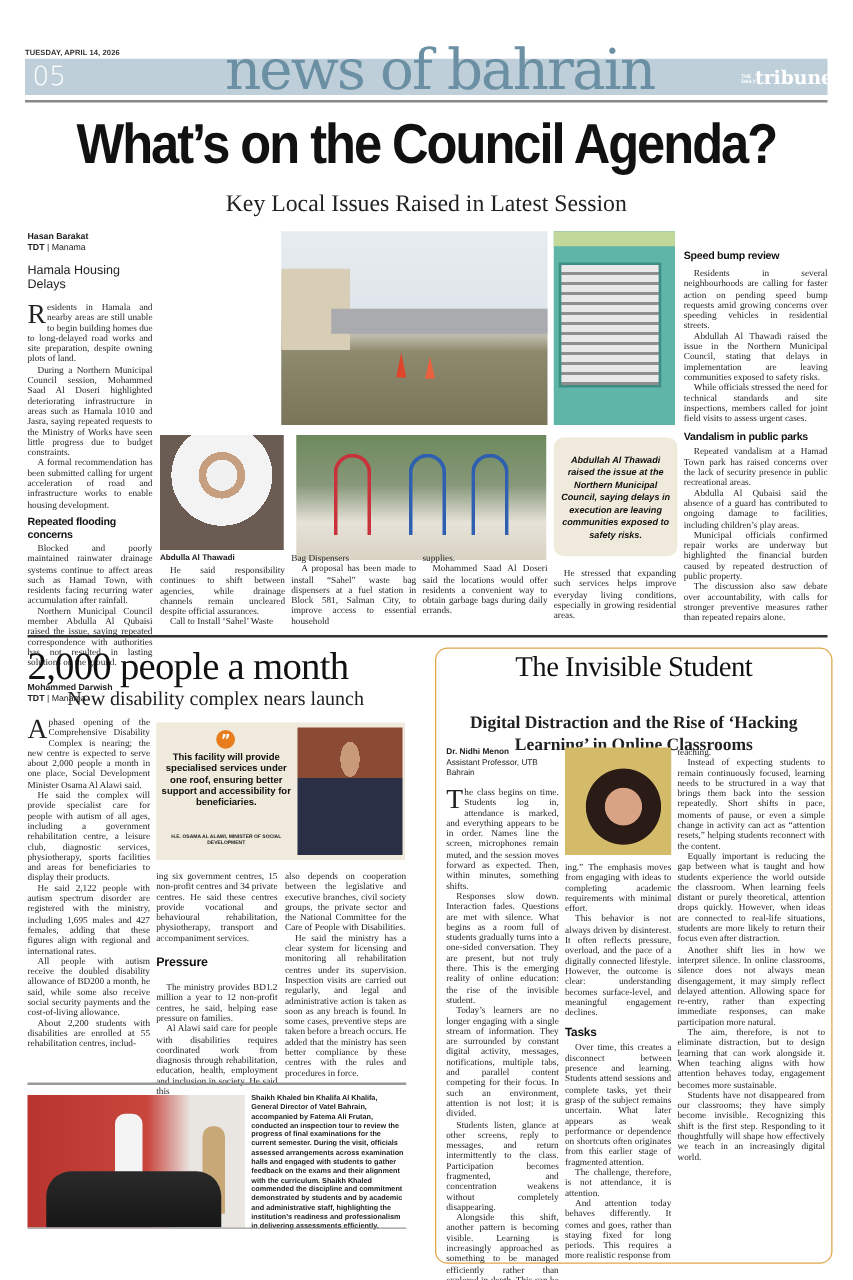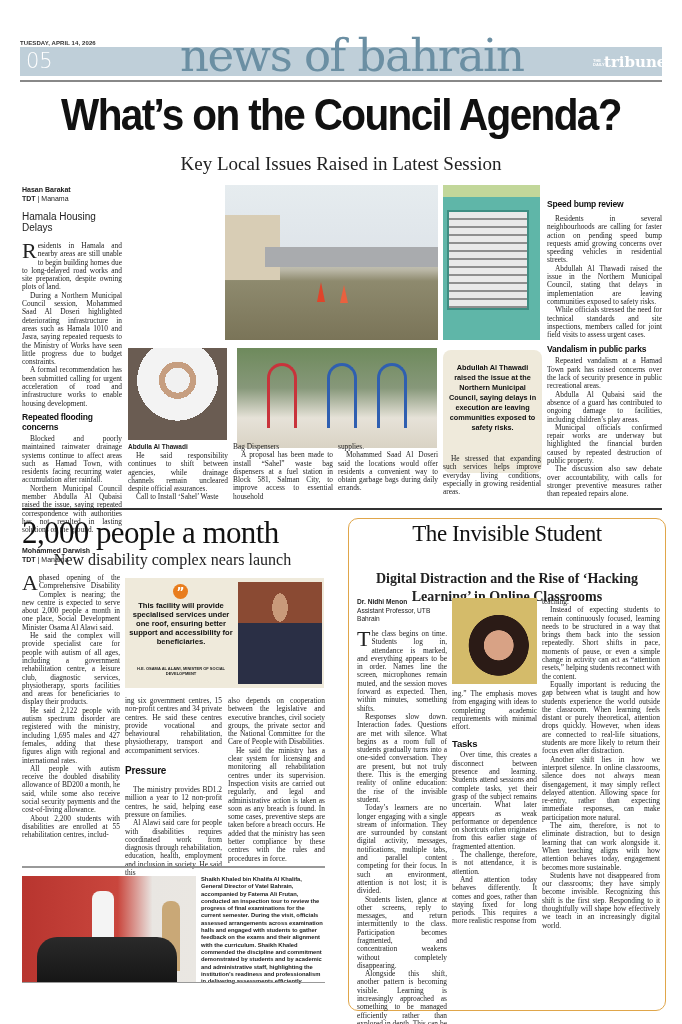--- a/index.html
+++ b/index.html
@@ -44,21 +44,21 @@
   .img-man { left: 128px; top: 348px; width: 99px; height: 92px;
     background: radial-gradient(circle at 50% 35%, #f1f1f1 0 16%, #c69e80 16% 24%, #f3f3f3 24% 52%, #6a5c52 52% 100%); }
   .img-park { left: 237px; top: 348px; width: 200px; height: 100px;
     background: linear-gradient(to bottom, #6e8a5c 0%, #87987a 40%, #e6e2d8 70%, #d9d3c4 100%); }
   .img-park .a1 { position: absolute; left: 30px; top: 15px; width: 30px; height: 65px; border: 3px solid #c8333b; border-bottom: none; border-radius: 15px 15px 0 0; }
   .img-park .a2 { position: absolute; left: 90px; top: 15px; width: 30px; height: 65px; border: 3px solid #2f5fb0; border-bottom: none; border-radius: 15px 15px 0 0; }
   .img-park .a3 { position: absolute; left: 140px; top: 15px; width: 30px; height: 65px; border: 3px solid #2f5fb0; border-bottom: none; border-radius: 15px 15px 0 0; }
 
   .caption { font-family: "Liberation Sans", sans-serif; font-weight: bold; font-size: 6.5px; color: #222; }
 
-  .pull { left: 443px; top: 350px; width: 99px; height: 123px; background: #efeadb; border-radius: 8px; padding: 13px 4px 4px; text-align: center; font-family: "Liberation Sans", sans-serif; font-weight: bold; font-size: 7.3px; line-height: 10px; color: #111; }
+  .pull { left: 443px; top: 350px; width: 99px; height: 95px; background: #efeadb; border-radius: 8px; padding: 13px 4px 4px; text-align: center; font-family: "Liberation Sans", sans-serif; font-weight: bold; font-size: 7.3px; line-height: 10px; color: #111; font-style: italic; }
 
   .rule-thick { height: 1.5px; background: #333; }
 
   
   .h2 { left: 22px; top: 515px; font-family: "Liberation Serif", serif; font-size: 31px; color: #111; letter-spacing: -0.6px; }
   .h2sub { left: 0; width: 345px; top: 551px; text-align: center; font-family: "Liberation Serif", serif; font-size: 16px; color: #222; }
   .quotebox { left: 125px; top: 578px; width: 199px; height: 110px; background: #efeadb; }
   .qmark { position: absolute; left: 48px; top: 6px; width: 15px; height: 15px; border-radius: 50%; background: #e87d1e; color: #fff; font-family: "DejaVu Sans", sans-serif; font-weight: bold; font-size: 12px; line-height: 17px; text-align: center; }
   .qtext { position: absolute; left: 2px; top: 23px; width: 108px; text-align: center; font-family: "Liberation Sans", sans-serif; font-weight: bold; font-size: 7.6px; line-height: 9px; color: #111; }
   .qattr { position: absolute; left: 2px; top: 88px; width: 108px; text-align: center; font-family: "Liberation Sans", sans-serif; font-weight: bold; font-size: 4px; line-height: 5px; color: #222; }
@@ -227,20 +227,21 @@
   <p class="noind drop">The class begins on time. Students log in, attendance is marked, and everything appears to be in order. Names line the screen, microphones remain muted, and the session moves forward as expected. Then, within minutes, something shifts.</p>
   <p>Responses slow down. Interaction fades. Questions are met with silence. What begins as a room full of students gradually turns into a one-sided conversation. They are present, but not truly there. This is the emerging reality of online education: the rise of the invisible student.</p>
   <p>Today’s learners are no longer engaging with a single stream of information. They are surrounded by constant digital activity, messages, notifications, multiple tabs, and parallel content competing for their focus. In such an environment, attention is not lost; it is divided.</p>
   <p>Students listen, glance at other screens, reply to messages, and return intermittently to the class. Participation becomes fragmented, and concentration weakens without completely disappearing.</p>
   <p>Alongside this shift, another pattern is becoming visible. Learning is increasingly approached as something to be managed efficiently rather than explored in depth. This can be understood as “hacking learn-</p>
 </div>
 
 <div class="abs" style="left:452px; top:690px; width:85px;">
   <div class="txt">
     <p class="noind">ing.” The emphasis moves from engaging with ideas to completing academic requirements with minimal effort.</p>
+    <p>This behavior is not always driven by disinterest. It often reflects pressure, overload, and the pace of a digitally connected lifestyle. However, the outcome is clear: understanding becomes surface-level, and meaningful engagement declines.</p>
   </div>
   <div class="subhd" style="font-size:9.5px; margin:7px 0 2px;">Tasks</div>
   <div class="txt">
     <p>Over time, this creates a disconnect between presence and learning. Students attend sessions and complete tasks, yet their grasp of the subject remains uncertain. What later appears as weak performance or dependence on shortcuts often originates from this earlier stage of fragmented attention.</p>
     <p>The challenge, therefore, is not attendance, it is attention.</p>
     <p>And attention today behaves differently. It comes and goes, rather than staying fixed for long periods. This requires a more realistic response from</p>
   </div>
 </div>
 
 <div class="abs txt" style="left:542px; top:598px; width:118px;">

